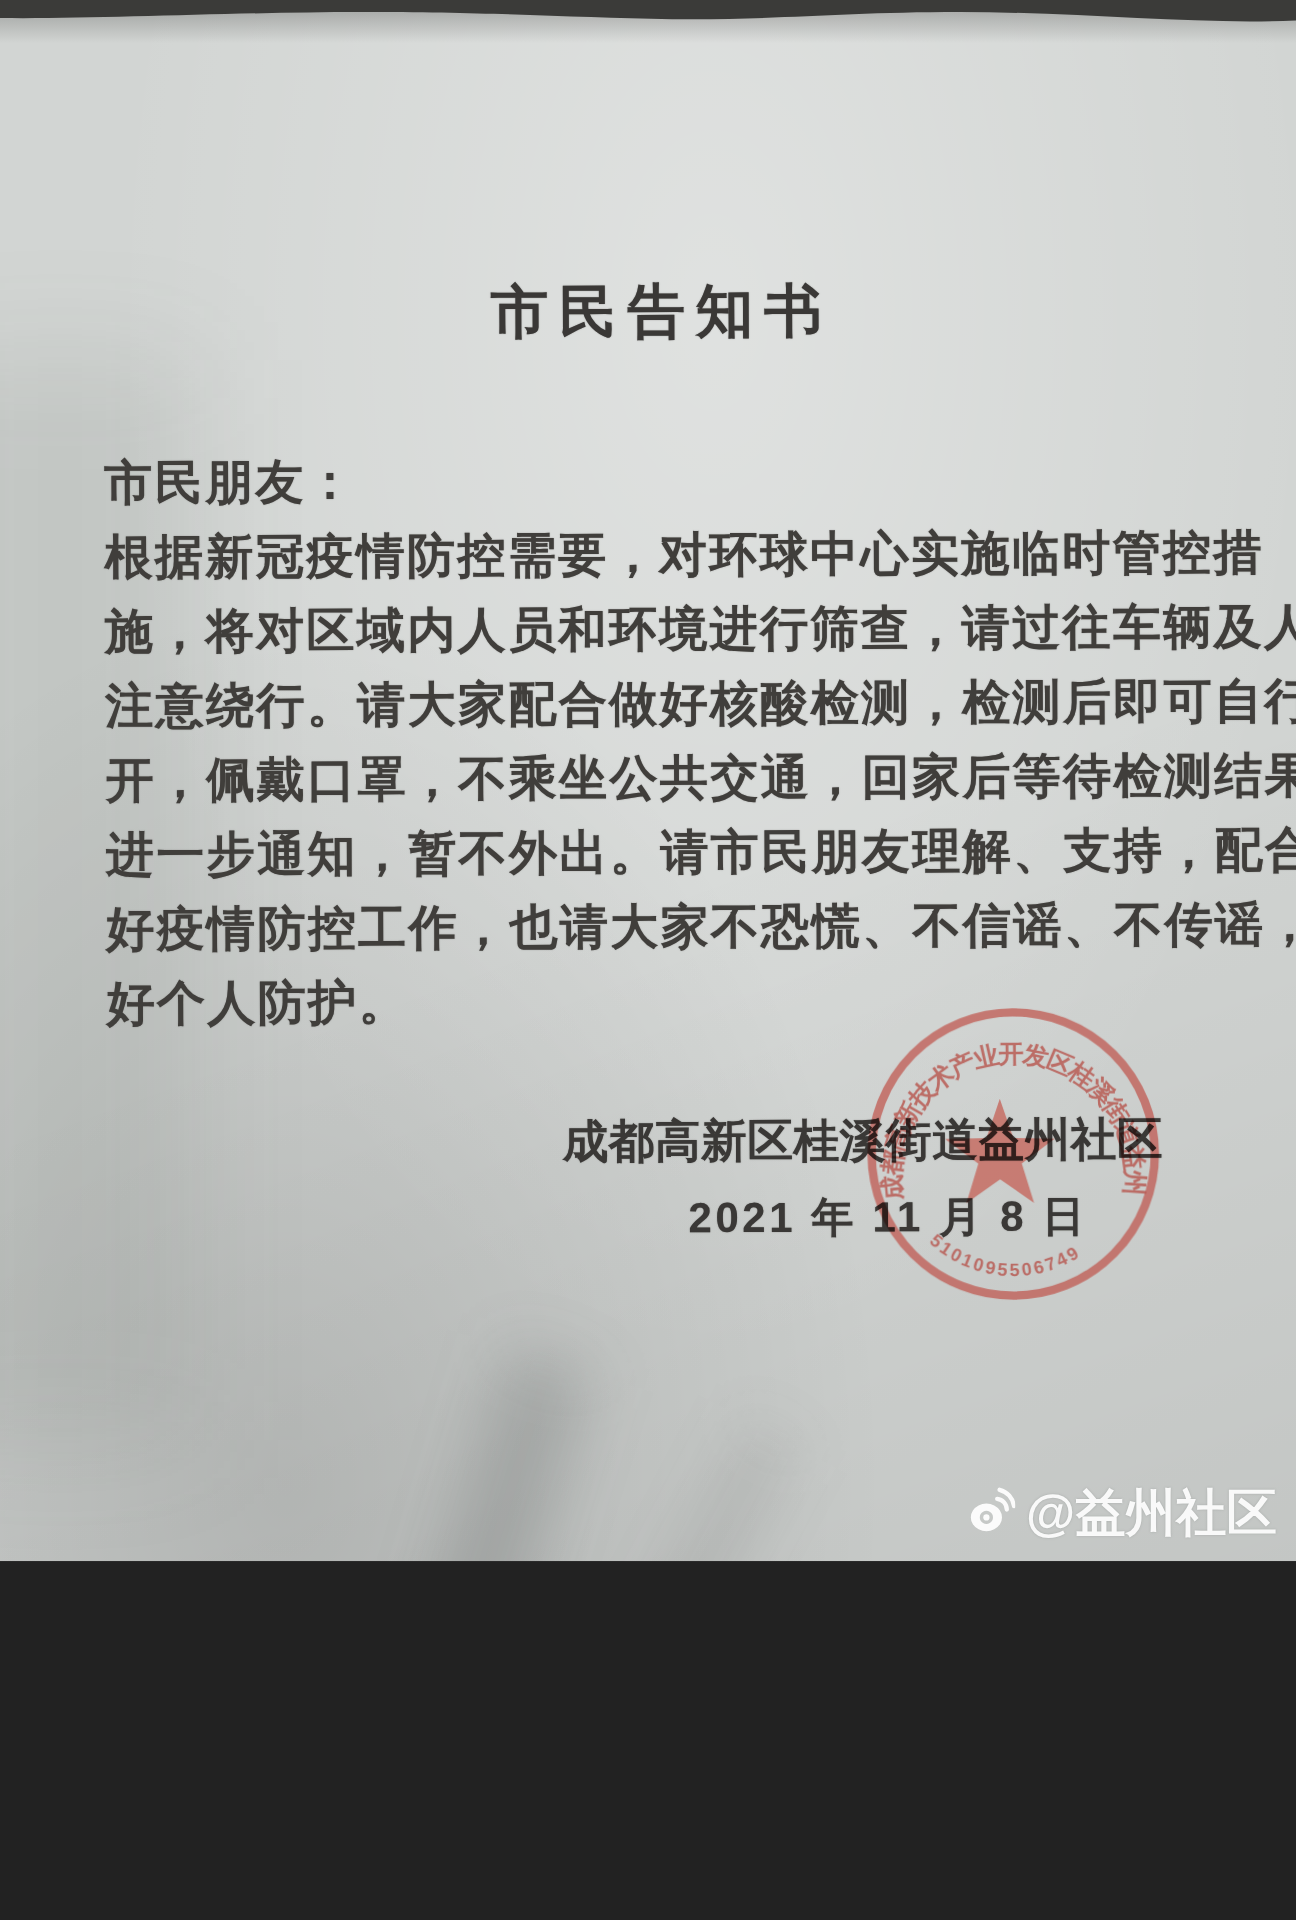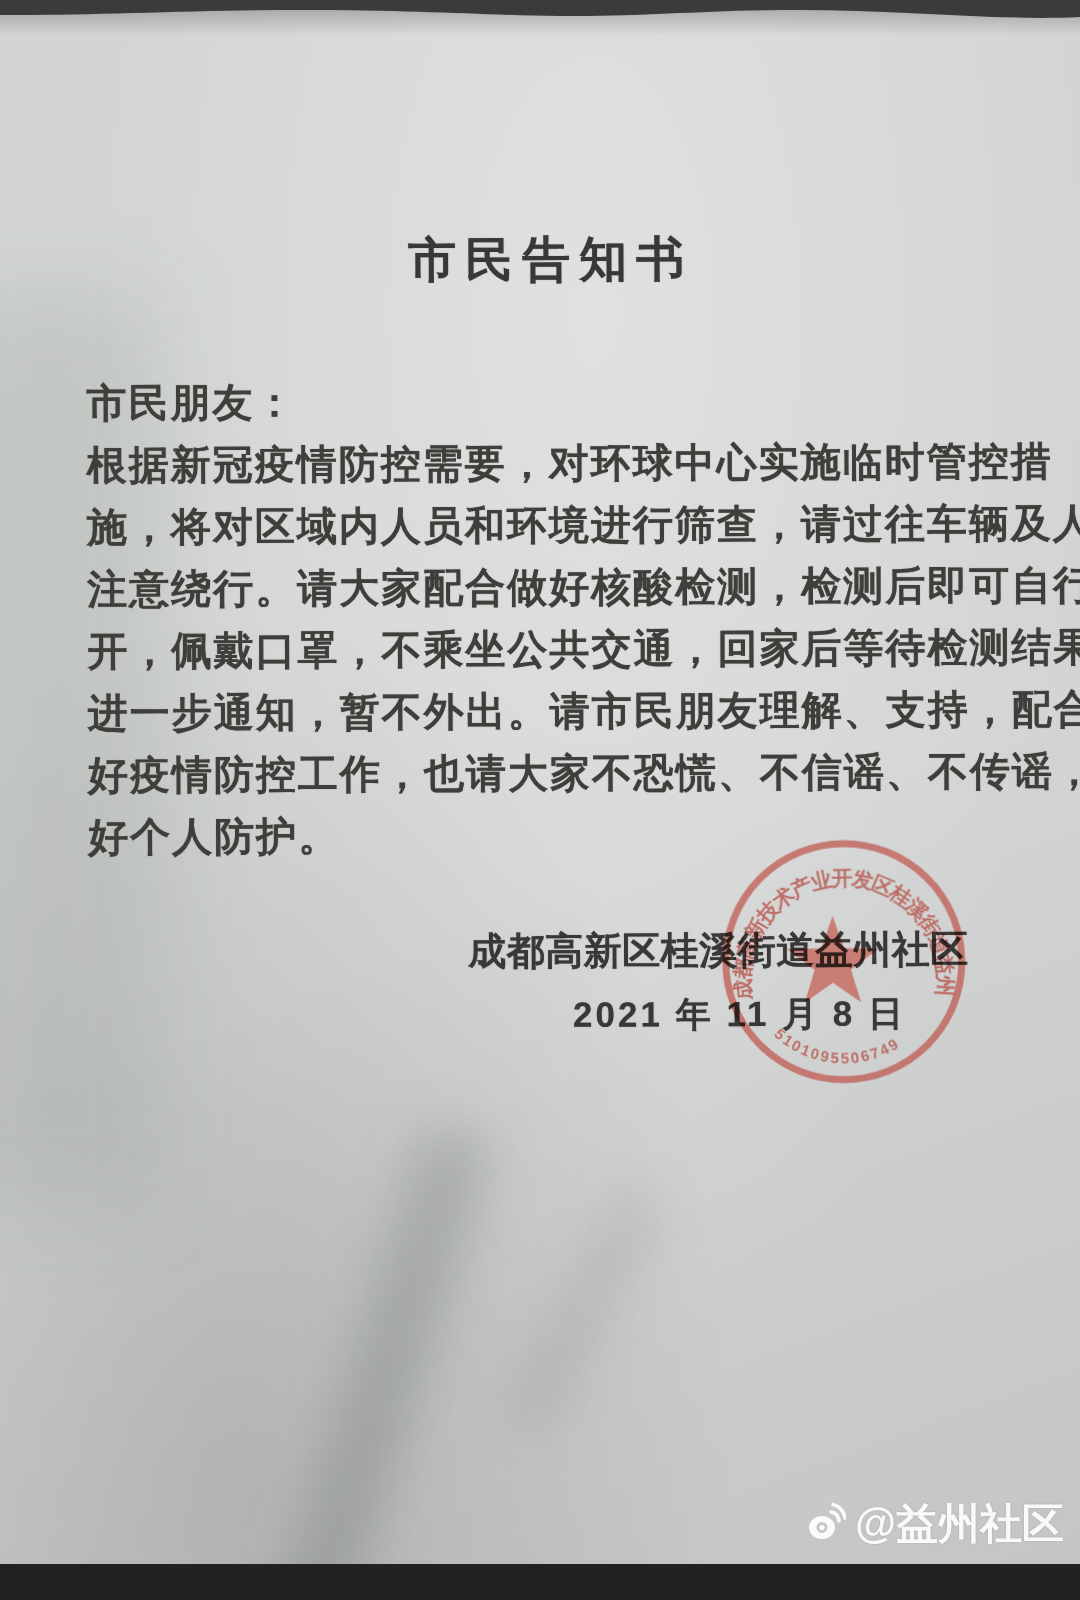--- a/index.html
+++ b/index.html
@@ -1,17 +1,17 @@
 <!DOCTYPE html>
 <html><head>
 <meta charset="utf-8">
 <style>
   html,body{margin:0;padding:0;background:#222;}
   .photo{
-    position:relative;width:1080px;height:1564px;overflow:hidden;
+    position:relative;width:1080px;height:1301px;overflow:hidden;
     font-family:"Liberation Sans",sans-serif;
     background:
       linear-gradient(160deg, rgba(0,0,0,0) 55%, rgba(0,0,0,0.07) 100%),
       radial-gradient(ellipse at 22% 95%, rgba(0,0,0,0.12), transparent 42%),
       radial-gradient(ellipse at 55% 20%, rgba(255,255,255,0.30), transparent 60%),
       #d2d5d3;
   }
   .top-edge{position:absolute;top:0;left:0;width:1080px;height:60px;z-index:5;}
   .top-edge-shadow{position:absolute;top:10px;left:0;width:1080px;height:26px;
     background:linear-gradient(rgba(40,40,38,0.25), rgba(40,40,38,0));z-index:4;}

